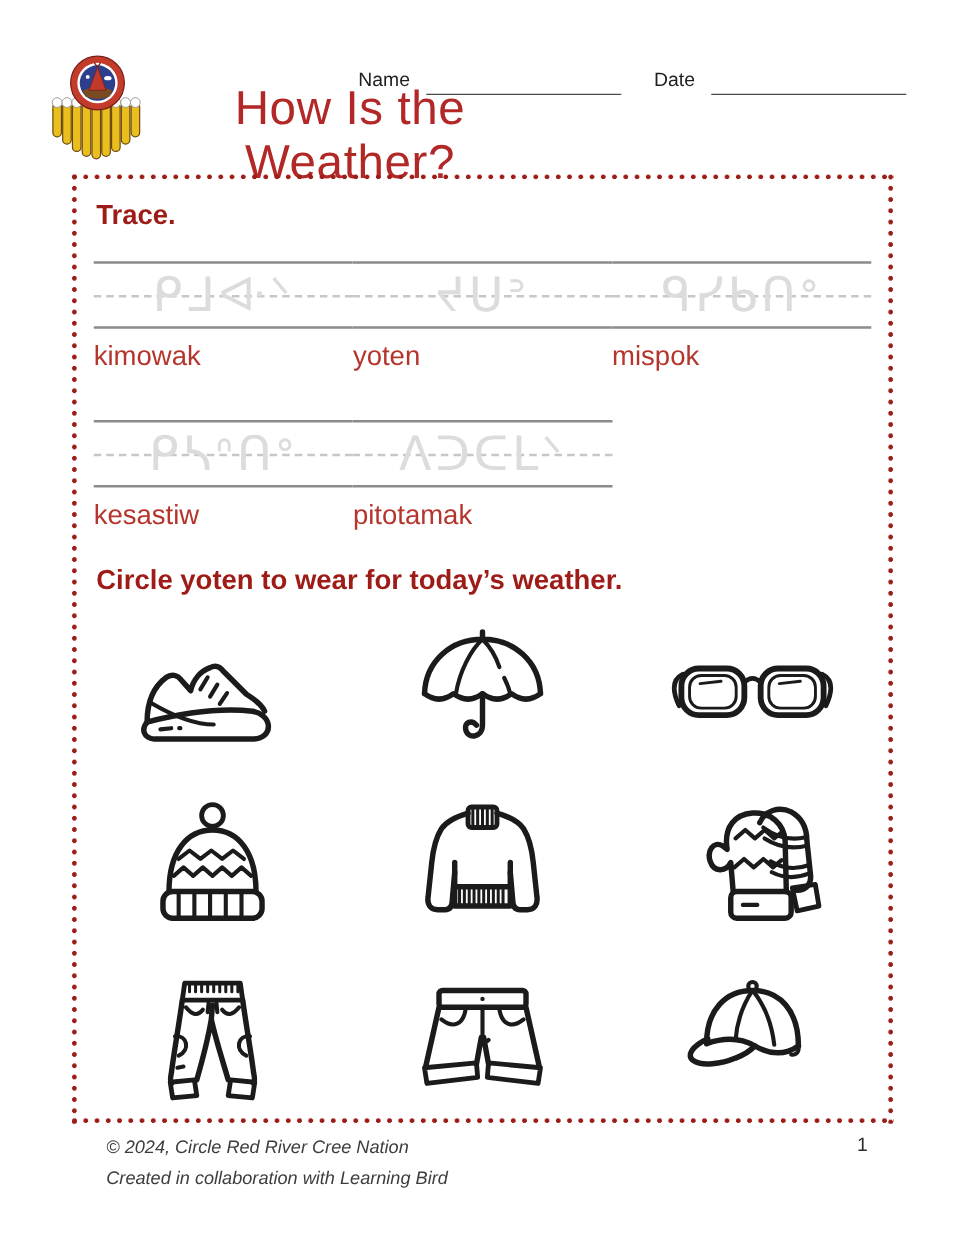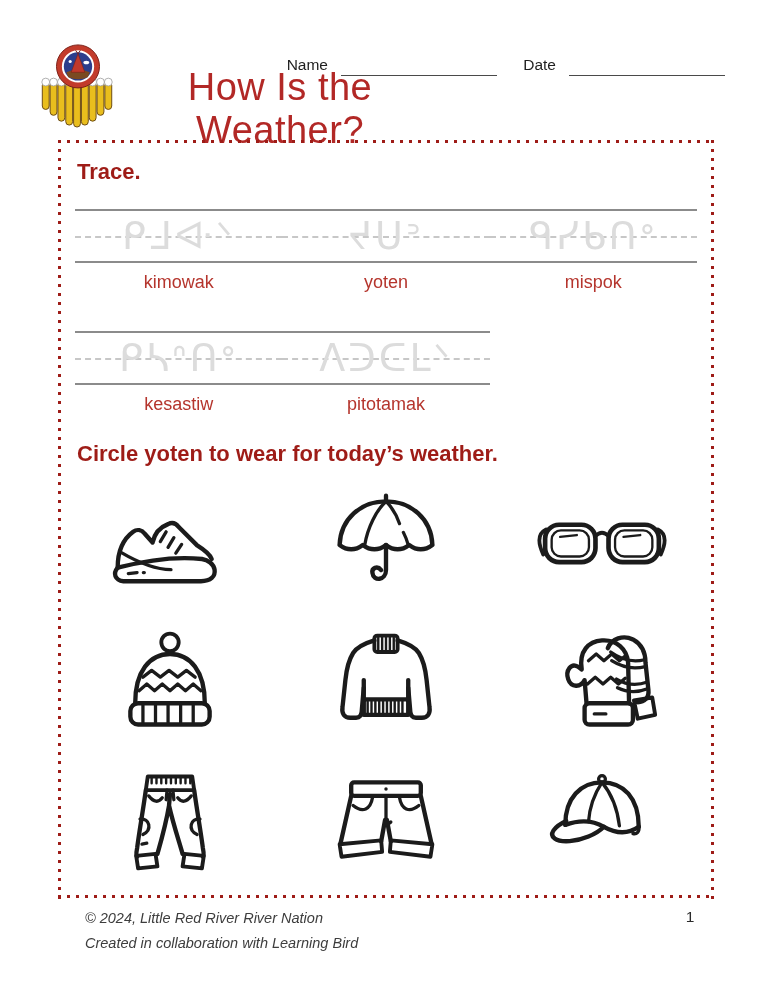--- a/index.html
+++ b/index.html
@@ -24,21 +24,21 @@
   .edge.v{top:0;bottom:0;width:5px;background-image:radial-gradient(circle 1.9px at 2.5px 2.5px,var(--red-dark) 1.8px,transparent 2px);background-size:5px 9px;background-repeat:repeat-y;}
   .edge.t{top:0}.edge.b{bottom:0}.edge.l{left:0}.edge.r{right:0}
   .box-inner{position:absolute;left:18px;right:18px;top:16px;bottom:10px;}
   .section-heading{font-size:22px;font-weight:bold;color:var(--red-dark);margin:4px 0 0 2px;}
   
   .trace-row{display:grid;grid-template-columns:repeat(3,1fr);margin-top:24px;}
   .trace-lines{position:relative;height:50px;border-top:2px solid var(--line);border-bottom:2px solid var(--line);}
   .trace-mid{position:absolute;left:0;right:0;top:50%;border-top:2px dashed var(--dash);}
   .syll{position:absolute;inset:0;display:flex;align-items:center;justify-content:center;
     font-family:"DejaVu Sans",sans-serif;font-size:38px;color:var(--syll);letter-spacing:3px;white-space:nowrap;}
-  .trace-label{text-align:center;margin-top:9px;font-size:18px;color:var(--red-label);}
+  .trace-label{text-align:left;margin-top:9px;font-size:22px;color:var(--red-label);}
   .circle-heading{margin-top:26px;}
   
   .icon-grid{display:grid;grid-template-columns:repeat(3,1fr);column-gap:26px;margin-top:6px;}
   .icon-cell{height:139px;display:flex;align-items:center;justify-content:center;}
   .ic{fill:none;stroke:var(--ink);stroke-width:4.5;stroke-linecap:round;stroke-linejoin:round;}
   .thin{stroke-width:3.4;}
   .hair{stroke-width:2.5;}
   
   .footer{position:absolute;left:85px;top:906px;font-style:italic;color:#3d3d3d;font-size:14.5px;line-height:1.72;}
   .pagenum{position:absolute;left:678px;top:908px;width:24px;text-align:center;font-size:15.5px;color:#2b2b2b;}
@@ -249,18 +249,18 @@
             <path class="ic" d="M23 60 C10 66 5 74 11 78 C18 83 34 81 46 76 C54 73 59 69 62 66"></path>
             <path class="ic thin" d="M98 66 C99 71 96 74 92 73"></path>
           </svg>
         </div>
 
       </div>
     </div>
   </div>
 
   <div class="footer">
-    <div>© 2024, Little Red River River Nation</div>
+    <div>© 2024, Circle Red River Cree Nation</div>
     <div>Created in collaboration with Learning Bird</div>
   </div>
   <div class="pagenum">1</div>
 
 </div>
 
 </body></html>

